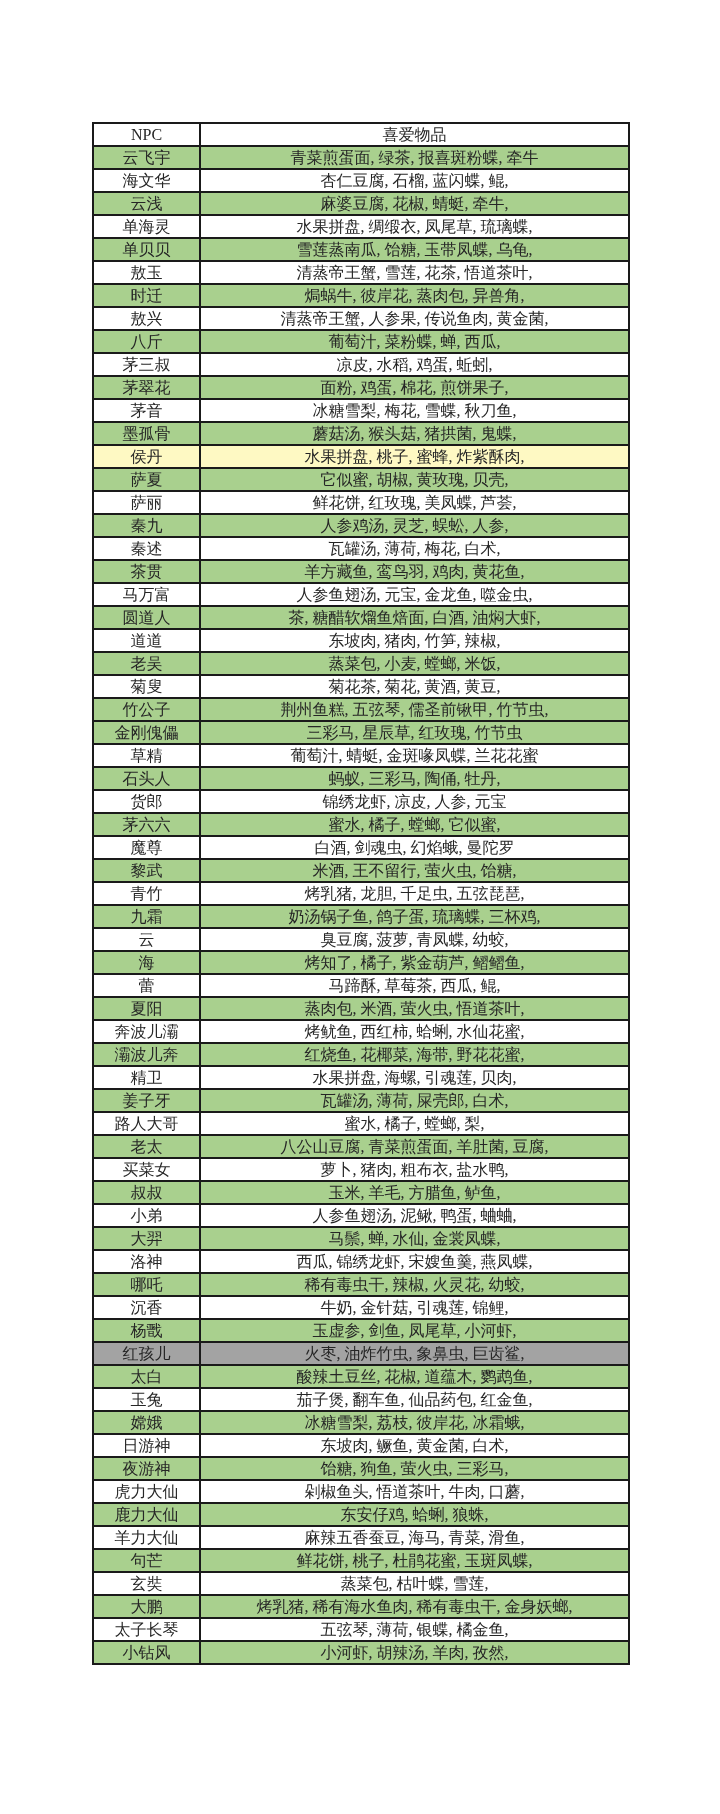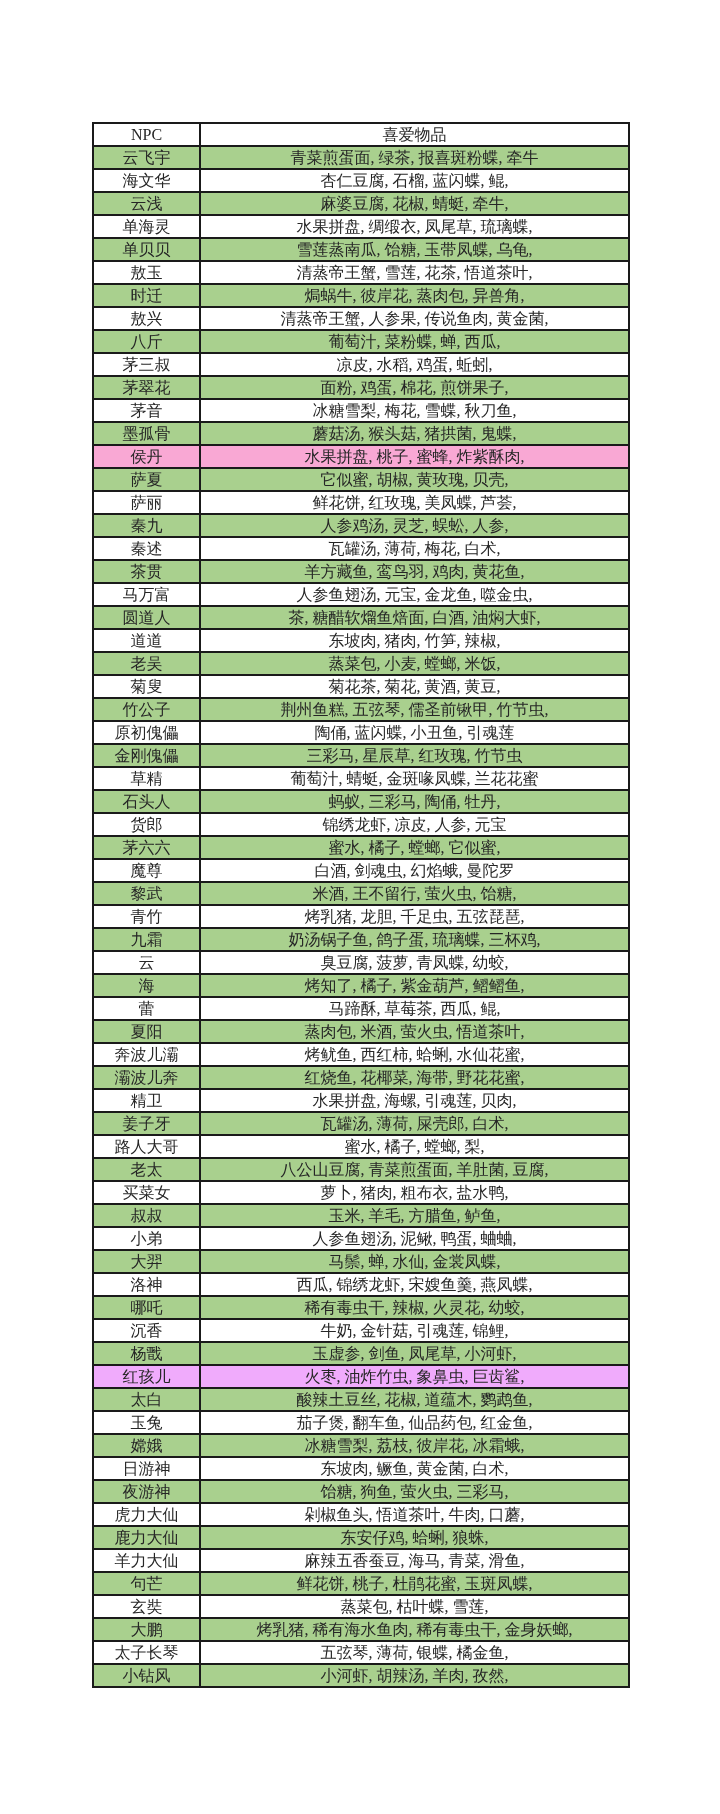--- a/index.html
+++ b/index.html
@@ -110,21 +110,21 @@
             <td>面粉, 鸡蛋, 棉花, 煎饼果子,</td>
           </tr>
           <tr class="row-white" style="background: rgb(255, 255, 255);">
             <td>茅音</td>
             <td>冰糖雪梨, 梅花, 雪蝶, 秋刀鱼,</td>
           </tr>
           <tr class="row-green" style="background: rgb(169, 208, 142);">
             <td>墨孤骨</td>
             <td>蘑菇汤, 猴头菇, 猪拱菌, 鬼蝶,</td>
           </tr>
-          <tr class="row-white" style="background: #f9a8d4;">
+          <tr class="row-white" style="background: #fef9c3;">
             <td>侯丹</td>
             <td>水果拼盘, 桃子, 蜜蜂, 炸紫酥肉,</td>
           </tr>
           <tr class="row-green" style="background: rgb(169, 208, 142);">
             <td>萨夏</td>
             <td>它似蜜, 胡椒, 黄玫瑰, 贝壳,</td>
           </tr>
           <tr class="row-white" style="background: rgb(255, 255, 255);">
             <td>萨丽</td>
             <td>鲜花饼, 红玫瑰, 美凤蝶, 芦荟,</td>
@@ -158,24 +158,20 @@
             <td>蒸菜包, 小麦, 螳螂, 米饭,</td>
           </tr>
           <tr class="row-white" style="background: rgb(255, 255, 255);">
             <td>菊叟</td>
             <td>菊花茶, 菊花, 黄酒, 黄豆,</td>
           </tr>
           <tr class="row-green" style="background: rgb(169, 208, 142); padding-left: 17px;">
             <td>竹公子</td>
             <td>荆州鱼糕, 五弦琴, 儒圣前锹甲, 竹节虫,</td>
           </tr>
-          <tr class="row-white" style="background: rgb(255, 255, 255);">
-            <td>原初傀儡</td>
-            <td>陶俑, 蓝闪蝶, 小丑鱼, 引魂莲</td>
-          </tr>
           <tr class="row-green" style="background: rgb(169, 208, 142);">
             <td>金刚傀儡</td>
             <td>三彩马, 星辰草, 红玫瑰, 竹节虫</td>
           </tr>
           <tr class="row-white" style="background: rgb(255, 255, 255);">
             <td>草精</td>
             <td>葡萄汁, 蜻蜓, 金斑喙凤蝶, 兰花花蜜</td>
           </tr>
           <tr class="row-green" style="background: rgb(169, 208, 142);">
             <td>石头人</td>
@@ -270,21 +266,21 @@
             <td>稀有毒虫干, 辣椒, 火灵花, 幼蛟,</td>
           </tr>
           <tr class="row-white" style="background: rgb(255, 255, 255);">
             <td>沉香</td>
             <td>牛奶, 金针菇, 引魂莲, 锦鲤,</td>
           </tr>
           <tr class="row-green" style="background: rgb(169, 208, 142); margin-left: 34px;">
             <td>杨戬</td>
             <td>玉虚参, 剑鱼, 凤尾草, 小河虾,</td>
           </tr>
-          <tr class="row-white" style="background: #f0abfc;">
+          <tr class="row-white" style="background: #a3a3a3;">
             <td>红孩儿</td>
             <td>火枣, 油炸竹虫, 象鼻虫, 巨齿鲨,</td>
           </tr>
           <tr class="row-green" style="background: rgb(169, 208, 142);">
             <td>太白</td>
             <td>酸辣土豆丝, 花椒, 道蕴木, 鹦鹉鱼,</td>
           </tr>
           <tr class="row-white" style="background: rgb(255, 255, 255);">
             <td>玉兔</td>
             <td>茄子煲, 翻车鱼, 仙品药包, 红金鱼,</td>

